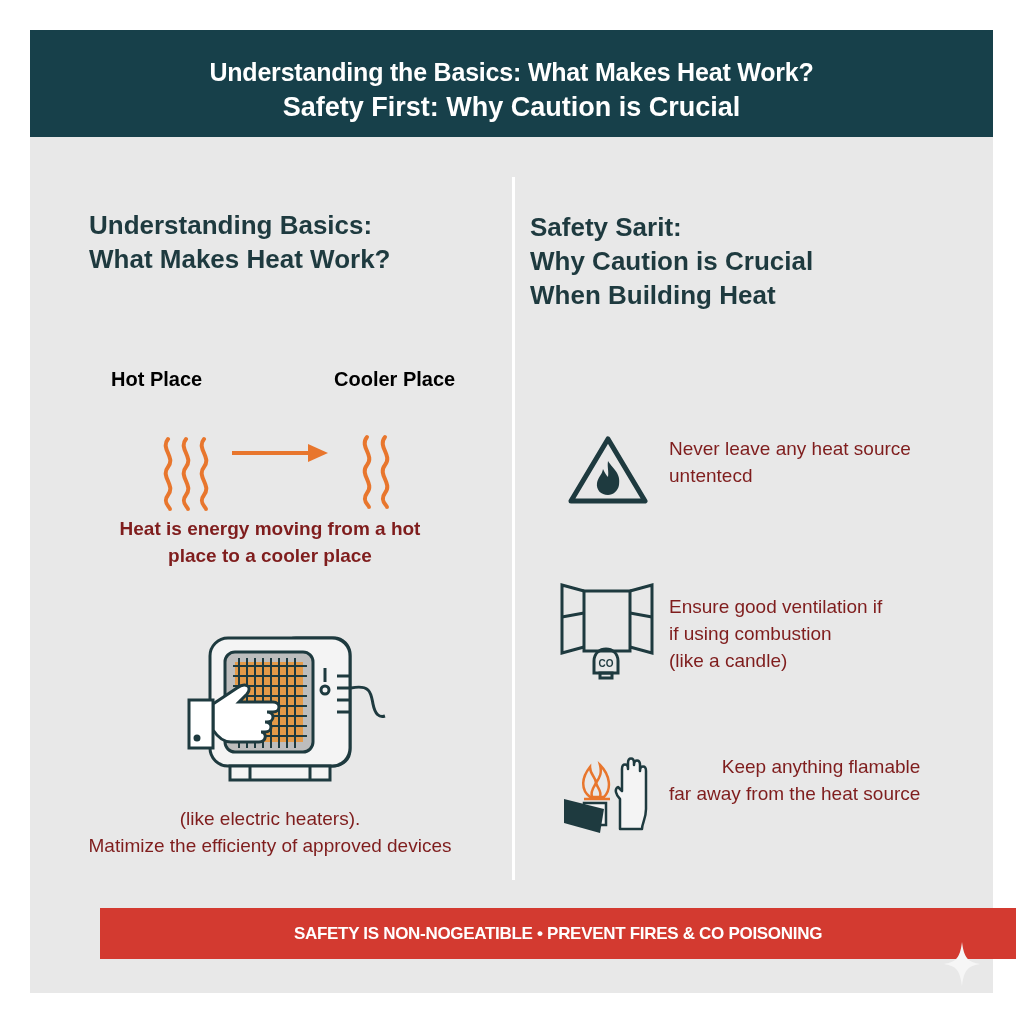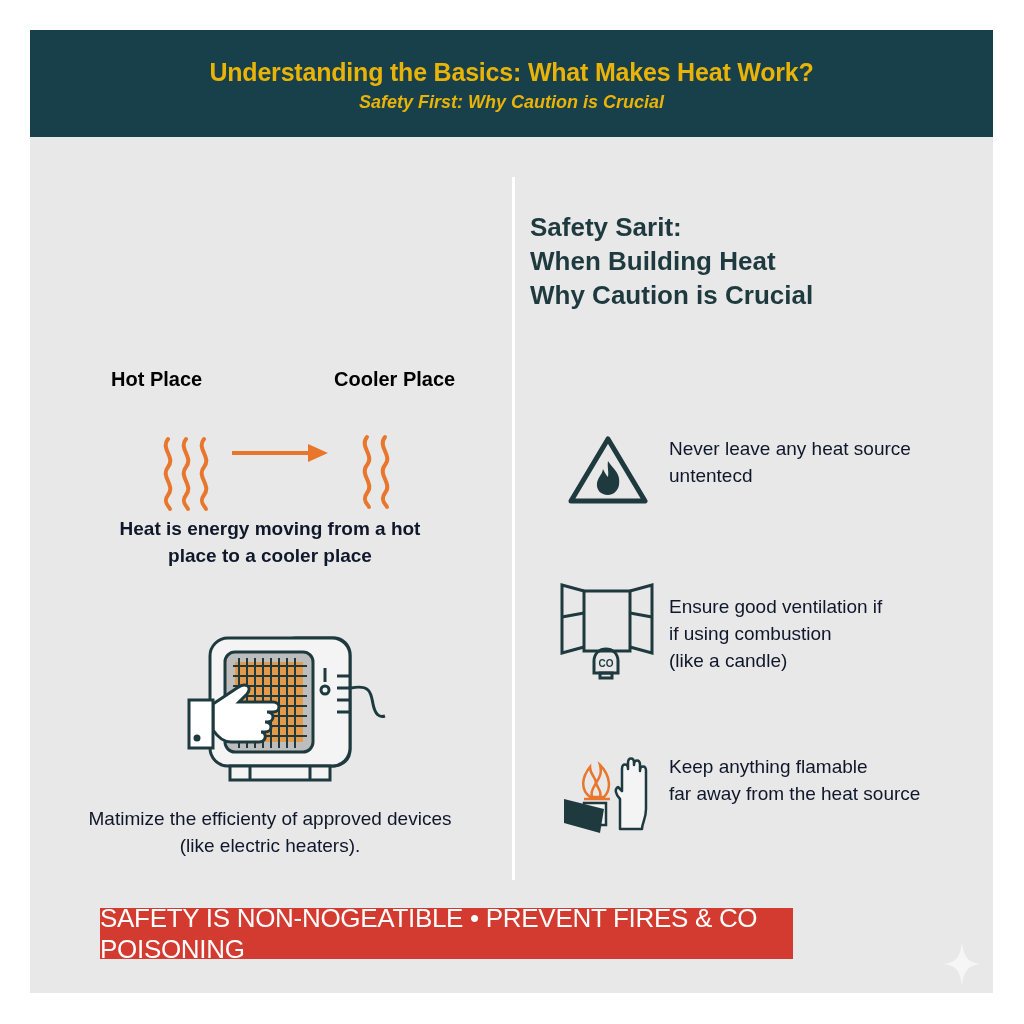--- a/index.html
+++ b/index.html
@@ -6,49 +6,53 @@
   body {
     width: 1024px; height: 1024px; background: #ffffff; position: relative;
     font-family: "Liberation Sans", "DejaVu Sans", sans-serif; overflow: hidden;
   }
   .card {
     position: absolute; left: 30px; top: 30px; width: 963px; height: 963px;
     background: #e8e8e8;
   }
   .header {
     position: absolute; left: 0; top: 0; width: 963px; height: 107px;
-    background: #17404a; color: #eab308; text-align: center;
+    background: #17404a; color: #ffffff; text-align: center;
   }
   .header .t1 { position: absolute; left: 0; right: 0; top: 28px; font-size: 25px; font-weight: bold; letter-spacing: -0.2px; }
-  .header .t2 { position: absolute; left: 0; right: 0; top: 62px; font-size: 18px; font-weight: bold; font-style: italic; }
+  .header .t2 { position: absolute; left: 0; right: 0; top: 62px; font-size: 27px; font-weight: bold; }
   .divider { position: absolute; left: 482px; top: 147px; width: 3px; height: 703px; background: #ffffff; }
   .h2 { position: absolute; color: #1e3a3f; font-weight: bold; font-size: 26px; line-height: 34px; }
   .label { position: absolute; color: #000000; font-weight: bold; font-size: 20px; }
-  .body-txt { position: absolute; color: #0f172a; font-size: 19px; line-height: 27px; }
+  .body-txt { position: absolute; color: #7f1d1d; font-size: 19px; line-height: 27px; }
   .center { text-align: center; }
   .icon { position: absolute; }
   .banner {
-    position: absolute; left: 70px; top: 878px; width: 693px; height: 51px;
-    background: #d33a30; color: #fff; font-weight: normal; font-size: 26px;
+    position: absolute; left: 70px; top: 878px; width: 916px; height: 51px;
+    background: #d33a30; color: #fff; font-weight: bold; font-size: 17px;
     display: flex; align-items: center; justify-content: center; letter-spacing: -0.3px;
   }
   .sparkle { position: absolute; left: 912px; top: 910px; }
 </style>
 </head>
 <body>
 
 <div class="card">
 
   <div class="header">
     <div class="t1">Understanding the Basics: What Makes Heat Work?</div>
     <div class="t2">Safety First: Why Caution is Crucial</div>
   </div>
 
   <div class="divider"></div>
 
+  <div class="h2" style="left:59px; top:178px;">
+    <div>Understanding Basics:</div>
+    <div>What Makes Heat Work?</div>
+  </div>
 
   <div class="label" style="left:81px; top:338px;">Hot Place</div>
   <div class="label" style="left:304px; top:338px;">Cooler Place</div>
 
   <svg class="icon" style="left:128px; top:405px;" width="60" height="78" viewBox="0 0 60 78">
     <g fill="none" stroke="#e8762d" stroke-width="4" stroke-linecap="round">
       <path d="M10 4 C2 14, 18 22, 10 32 C2 42, 18 50, 10 60 C4 68, 12 72, 12 74"></path>
       <path d="M28 4 C20 14, 36 22, 28 32 C20 42, 36 50, 28 60 C22 68, 30 72, 30 74"></path>
       <path d="M46 4 C38 14, 54 22, 46 32 C38 42, 54 50, 46 60 C40 68, 48 72, 48 74"></path>
     </g>
@@ -107,28 +111,28 @@
         <line x1="135" y1="136" x2="135" y2="150"></line>
     </g>
     <g stroke="#1e3a3f" stroke-width="3" fill="#ffffff">
       <path d="M38 74 L62 58 C70 52, 78 56, 72 64 L64 72 L98 72 C106 72, 106 82, 98 82 L92 82 C100 82, 100 92, 92 92 L90 92 C98 92, 98 102, 90 102 L86 102 C92 102, 92 112, 84 112 L56 112 C48 112, 42 106, 38 100 Z"></path>
       <rect x="14" y="70" width="24" height="48"></rect>
       <circle cx="22" cy="108" r="2" fill="#1e3a3f"></circle>
     </g>
   </svg>
 
   <div class="body-txt center" style="left:20px; width:440px; top:775px;">
+    <div>(like electric heaters).</div>
     <div>Matimize the efficienty of approved devices</div>
-    <div>(like electric heaters).</div>
   </div>
 
   <div class="h2" style="left:500px; top:180px;">
     <div>Safety Sarit:</div>
+    <div>Why Caution is Crucial</div>
     <div>When Building Heat</div>
-    <div>Why Caution is Crucial</div>
   </div>
 
   <svg class="icon" style="left:535px; top:403px;" width="86" height="74" viewBox="0 0 86 74">
     <path d="M43 6 L80 68 L6 68 Z" fill="none" stroke="#1e3a3f" stroke-width="5" stroke-linejoin="round"></path>
     <path d="M43 28 C48 36, 56 40, 54 52 C53 58, 48 62, 43 62 C36 62, 31 57, 32 50 C33 44, 37 42, 38 36 C40 40, 41 42, 43 44 C44 38, 42 34, 43 28 Z" fill="#1e3a3f"></path>
   </svg>
   <div class="body-txt" style="left:639px; top:405px;">
     <div>Never leave any heat source</div>
     <div>untentecd</div>
   </div>
@@ -154,21 +158,21 @@
   <svg class="icon" style="left:530px; top:723px;" width="100" height="86" viewBox="0 0 100 86">
     <g fill="none" stroke="#e8762d" stroke-width="2.5">
       <path d="M30 44 C20 36, 22 24, 30 14 C30 22, 36 24, 36 30 C40 24, 42 20, 40 12 C50 22, 52 36, 44 44 Z"></path>
       <path d="M32 44 C30 38, 34 34, 36 30 C38 36, 42 38, 40 44"></path>
       <line x1="24" y1="46" x2="50" y2="46"></line>
     </g>
     <rect x="24" y="50" width="22" height="22" fill="#f4f4f4" stroke="#1e3a3f" stroke-width="2.5"></rect>
     <polygon points="4,46 44,56 40,80 4,70" fill="#1e3a3f"></polygon>
     <path d="M60 76 L60 46 C56 42, 54 36, 58 34 L62 38 L62 16 C62 10, 68 10, 68 16 L68 10 C68 4, 74 4, 74 10 L74 12 C74 6, 80 6, 80 12 L80 18 C80 12, 86 12, 86 18 L86 56 C86 66, 82 70, 82 76 Z" fill="#f4f4f4" stroke="#1e3a3f" stroke-width="2.5" stroke-linejoin="round"></path>
   </svg>
-  <div class="body-txt" style="left:639px; top:723px;">
+  <div class="body-txt" style="left:639px; top:723px;text-align:right;">
     <div>Keep anything flamable</div>
     <div>far away from the heat source</div>
   </div>
 
   <div class="banner">SAFETY IS NON-NOGEATIBLE • PREVENT FIRES &amp; CO POISONING</div>
 
   <svg class="sparkle" width="40" height="48" viewBox="0 0 40 48">
     <path d="M20 2 C22 18, 26 22, 38 24 C26 26, 22 30, 20 46 C18 30, 14 26, 2 24 C14 22, 18 18, 20 2 Z" fill="#f6f6f6"></path>
   </svg>
 </div>

